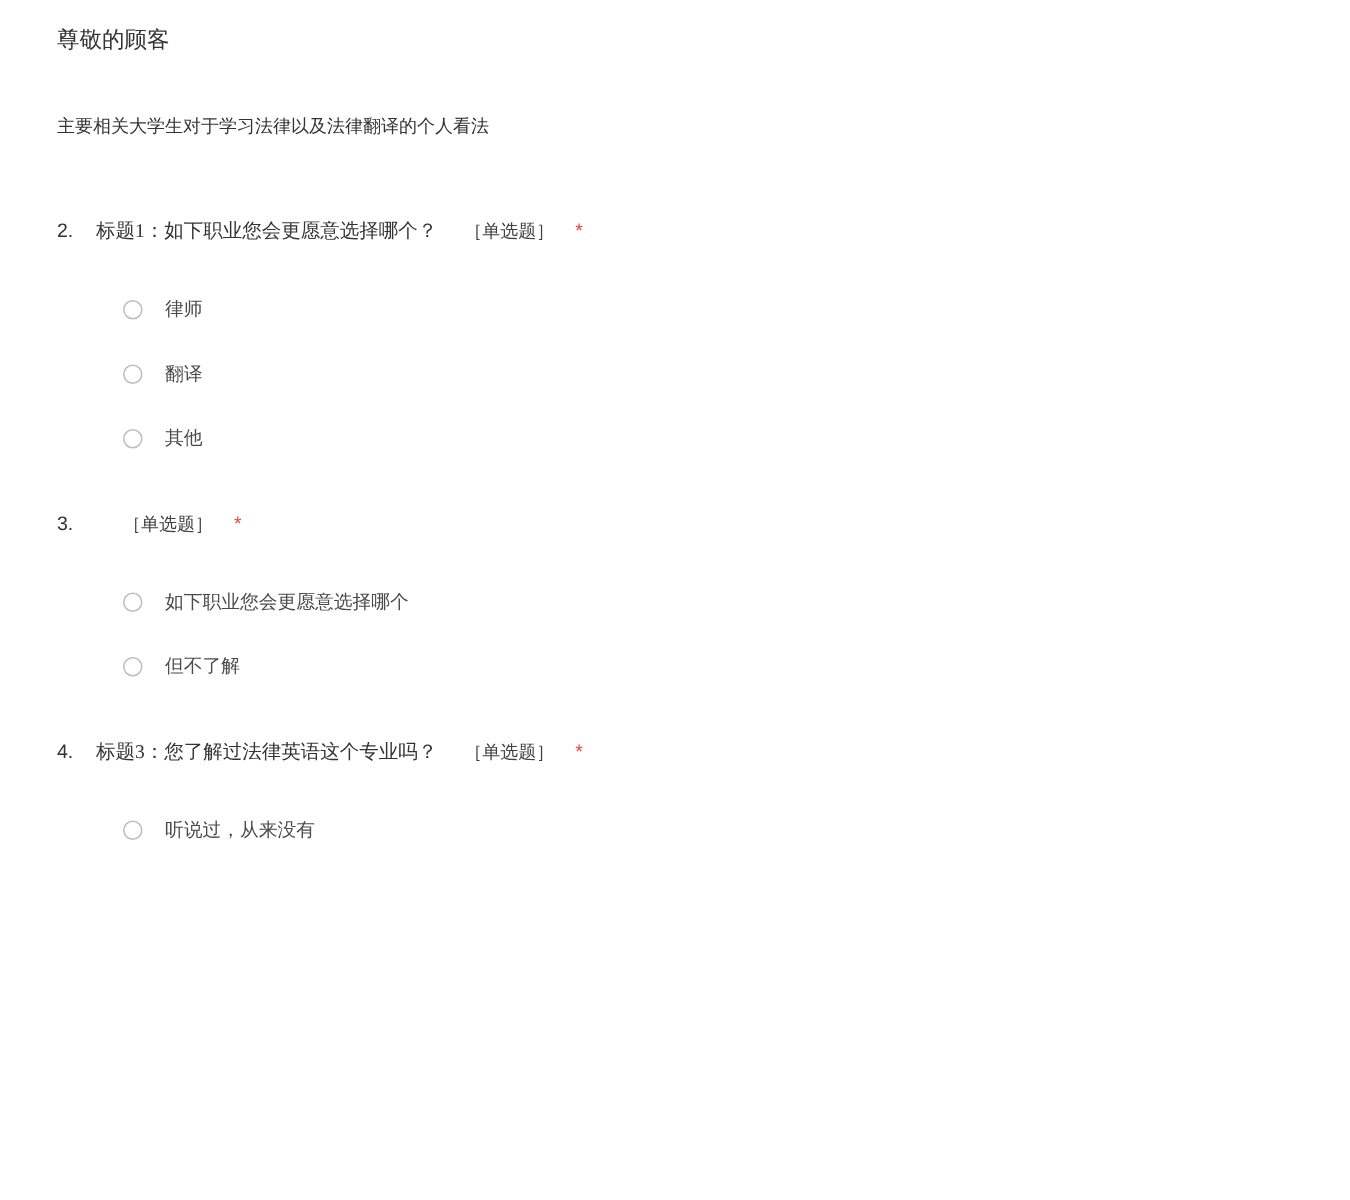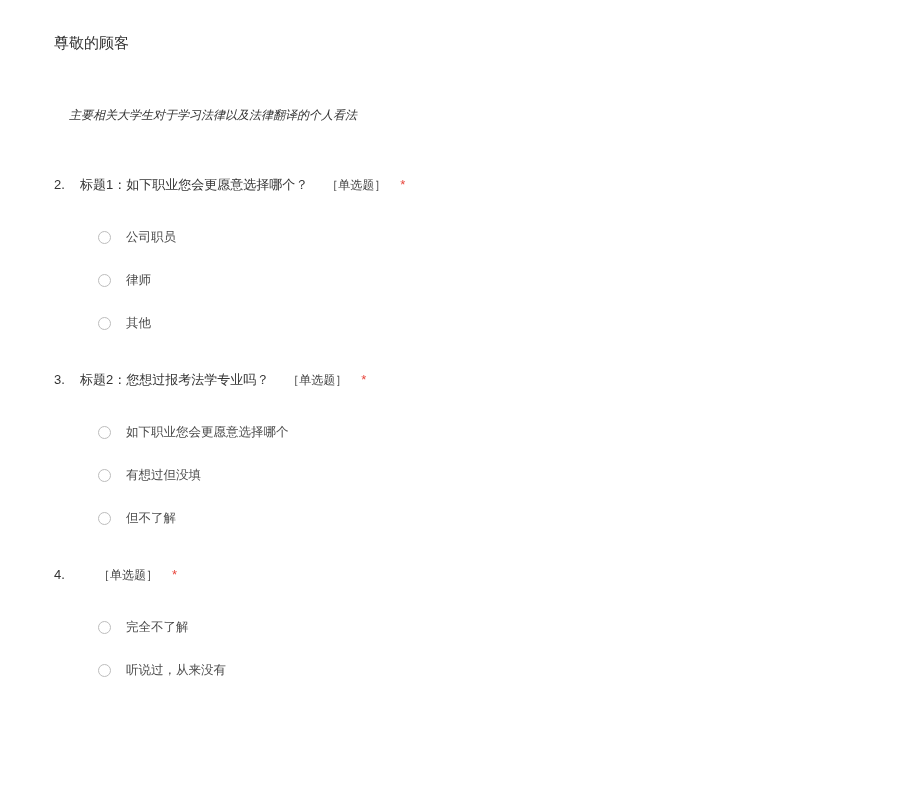--- a/index.html
+++ b/index.html
@@ -12,40 +12,39 @@
     height: 800px;
     overflow: hidden;
     font-family: "Liberation Sans", "DejaVu Sans", sans-serif;
     color: #333333;
     position: relative;
   }
   .survey {
     position: relative;
     width: 900px;
     box-sizing: border-box;
-    padding: 16px;
+    padding: 0;
   }
   .survey-header {
     padding: 16px 38px 0 38px;
   }
   .survey-title {
     font-size: 15px;
     color: #333333;
     font-weight: normal;
     margin: 0;
     padding: 0;
     line-height: 22px;
   }
   .survey-desc {
     font-size: 12px;
     color: #333333;
-    margin: 15px;
+    margin: 0;
     padding: 36px 0 0 0;
     line-height: 20px;
-    font-style: italic;
   }
   .questions {
     padding: 0 38px;
     margin-top: 50px;
   }
   .question {
     margin-bottom: 18px;
   }
   .q-head {
     display: flex;
@@ -57,20 +56,21 @@
   .q-index {
     width: 26px;
     flex: 0 0 26px;
     color: #333333;
     font-size: 13px;
   }
   .q-title {
     font-size: 13px;
     color: #333333;
     white-space: nowrap;
+    font-family: Liberation Serif, serif;
   }
   .q-type {
     font-size: 12px;
     color: #404040;
     margin-left: 18px;
     white-space: nowrap;
   }
   .q-required {
     color: #e8463d;
     margin-left: 14px;
@@ -121,71 +121,63 @@
     <div class="question">
       <div class="q-head">
         <span class="q-index">2.</span>
         <span class="q-title">标题1：如下职业您会更愿意选择哪个？</span>
         <span class="q-type">［单选题］</span>
         <span class="q-required">*</span>
       </div>
       <div class="options">
         <div class="option">
           <span class="radio"></span>
-          <span class="opt-label">公司职员</span>
+          <span class="opt-label">律师</span>
         </div>
         <div class="option">
           <span class="radio"></span>
-          <span class="opt-label">律师</span>
+          <span class="opt-label">翻译</span>
         </div>
         <div class="option">
           <span class="radio"></span>
           <span class="opt-label">其他</span>
         </div>
       </div>
     </div>
 
     <div class="q-block-gap"></div>
 
     <div class="question">
       <div class="q-head">
         <span class="q-index">3.</span>
-        <span class="q-title">标题2：您想过报考法学专业吗？</span>
         <span class="q-type">［单选题］</span>
         <span class="q-required">*</span>
       </div>
       <div class="options">
         <div class="option">
           <span class="radio"></span>
           <span class="opt-label">如下职业您会更愿意选择哪个</span>
-        </div>
-        <div class="option">
-          <span class="radio"></span>
-          <span class="opt-label">有想过但没填</span>
         </div>
         <div class="option">
           <span class="radio"></span>
           <span class="opt-label">但不了解</span>
         </div>
       </div>
     </div>
 
     <div class="q-block-gap"></div>
 
     <div class="question">
       <div class="q-head">
         <span class="q-index">4.</span>
+        <span class="q-title">标题3：您了解过法律英语这个专业吗？</span>
         <span class="q-type">［单选题］</span>
         <span class="q-required">*</span>
       </div>
       <div class="options">
-        <div class="option">
-          <span class="radio"></span>
-          <span class="opt-label">完全不了解</span>
-        </div>
         <div class="option">
           <span class="radio"></span>
           <span class="opt-label">听说过，从来没有</span>
         </div>
       </div>
     </div>
 
   </div>
 </div>
 

